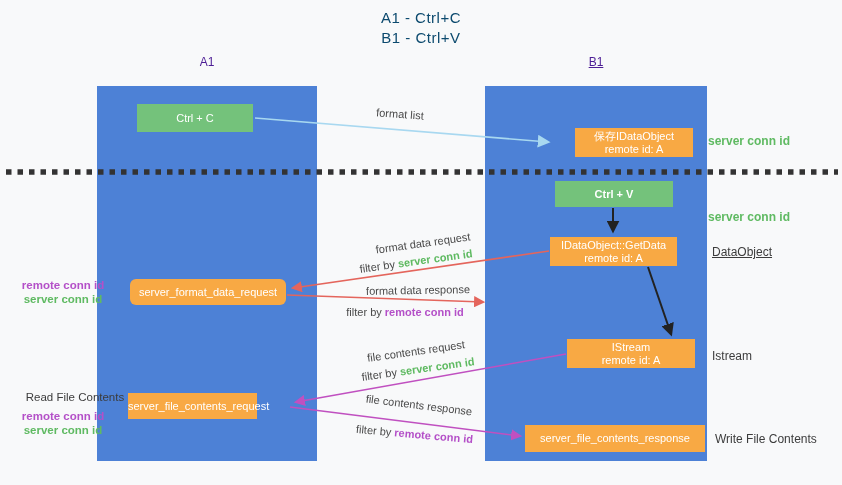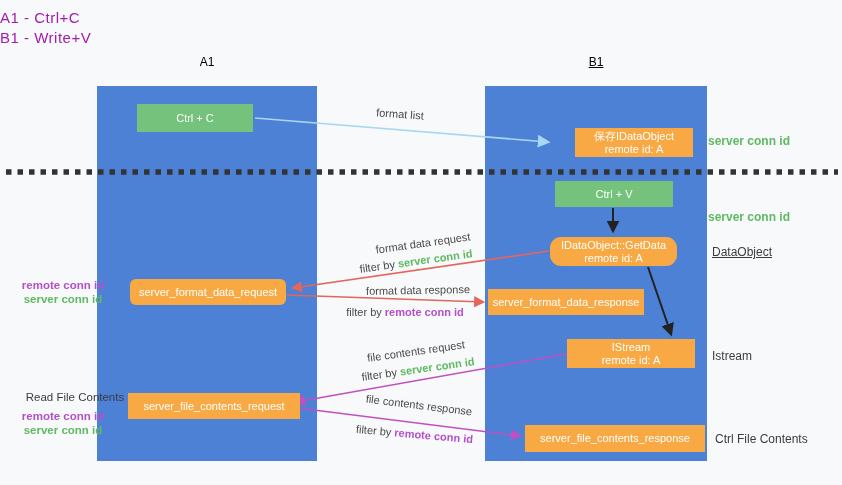--- a/index.html
+++ b/index.html
@@ -1,40 +1,40 @@
 <!DOCTYPE html>
 <html style="--background: #f8f9fa; --lane_blue: #4d81d6; --box_green: #74c27b; --box_orange: #f8a944; --text_green: #5fba62; --text_purple: #b450c8; --arrow_red: #e4655c; --arrow_magenta: #c050c0; --arrow_lightblue: #a8d8f0; --arrow_black: #222222;"><head>
 <meta charset="utf-8">
 <style>
   * { margin:0; padding:0; box-sizing:border-box; }
   html,body { background:#f8f9fa; }
   body { font-family:"Liberation Sans", sans-serif; }
   .canvas { position:relative; width:842px; height:485px; background:var(--background,#f8f9fa); overflow:hidden; }
   .abs { position:absolute; }
-  .title { left:0; right:0; top:8px; text-align:left; font-size:15px; color:#a21caf; line-height:20px; letter-spacing:.5px; }
+  .title { left:0; right:0; top:8px; text-align:center; font-size:15px; color:#0c4a6e; line-height:20px; letter-spacing:.5px; }
   .lane { background:var(--lane_blue,#4d81d6); }
-  .lane-header { text-align:center; font-size:12px; color:#000000; line-height:14px; }
+  .lane-header { text-align:center; font-size:12px; color:#4c1d95; line-height:14px; }
   .node { color:#fff; text-align:center; font-size:11px; line-height:13px; display:flex; flex-direction:column; justify-content:center; }
   .node.green { background:var(--box_green,#74c27b); }
   .node.orange { background:var(--box_orange,#f8a944); }
   .arrow-label { font-size:11px; color:#4a4a4a; text-align:center; white-space:nowrap; }
   .side-label { font-size:12px; color:#3c3c3c; white-space:nowrap; }
   .left-label-block { width:126px; text-align:center; font-size:11.5px; line-height:14px; white-space:nowrap; }
   .green-text { color:var(--text_green,#5fba62); font-weight:bold; }
   .purple-text { color:var(--text_purple,#b450c8); font-weight:bold; }
   svg.arrows { position:absolute; left:0; top:0; width:842px; height:485px; pointer-events:none; }
 </style>
 </head>
 <body>
 
 <div class="canvas">
 
   <div class="abs title">
     <div>A1 - Ctrl+C</div>
-    <div>B1 - Write+V</div>
+    <div>B1 - Ctrl+V</div>
   </div>
 
   <div class="abs lane-header" style="left:97px; top:55px; width:220px;">
     <div>A1</div>
   </div>
   <div class="abs lane-header" style="left:485px; top:55px; width:222px;text-decoration:underline;">
     <div>B1</div>
   </div>
 
   <div class="abs lane" style="left:97px; top:86px; width:220px; height:375px;"></div>
@@ -65,38 +65,35 @@
     <line x1="290" y1="407" x2="520" y2="436" stroke="#c050c0" stroke-width="1.6" marker-end="url(#m-magenta)"></line>
   </svg>
 
   <div class="abs node green" style="left:137px; top:104px; width:116px; height:28px;">
     <div>Ctrl + C</div>
   </div>
   <div class="abs node orange" style="left:555px; top:128px; width:118px; height:29px;margin-left:20px;">
     <div>保存IDataObject</div>
     <div>remote id: A</div>
   </div>
-  <div class="abs node green" style="left:555px; top:181px; width:118px; height:26px;">
+  <div class="abs node green" style="left:555px; top:181px; width:118px; height:26px;font-weight:bold;">
     <div>Ctrl + V</div>
   </div>
-  <div class="abs node orange" style="left:550px; top:237px; width:127px; height:29px;border-radius:11px;">
+  <div class="abs node orange" style="left:550px; top:237px; width:127px; height:29px;">
     <div>IDataObject::GetData</div>
     <div>remote id: A</div>
   </div>
   <div class="abs node orange" style="left:130px; top:279px; width:156px; height:26px;border-radius:6px;">
     <div>server_format_data_request</div>
   </div>
-  <div class="abs node orange" style="left:488px; top:289px; width:156px; height:26px;">
-    <div>server_format_data_response</div>
-  </div>
   <div class="abs node orange" style="left:567px; top:339px; width:128px; height:29px;">
     <div>IStream</div>
     <div>remote id: A</div>
   </div>
-  <div class="abs node orange" style="left:128px; top:393px; width:172px; height:26px;">
+  <div class="abs node orange" style="left:128px; top:393px; width:129px; height:26px;">
     <div>server_file_contents_request</div>
   </div>
   <div class="abs node orange" style="left:525px; top:425px; width:180px; height:27px;">
     <div>server_file_contents_response</div>
   </div>
 
   <div class="abs arrow-label" style="left:350px; top:108px; width:100px; transform:rotate(4deg);">
     <span>format list</span>
   </div>
   <div class="abs arrow-label" style="left:363px; top:237px; width:120px; transform:rotate(-8deg);">
@@ -121,21 +118,21 @@
     <span>file contents response</span>
   </div>
   <div class="abs arrow-label" style="left:352px; top:428px; width:125px; transform:rotate(5deg);">
     <span>filter by</span> <span class="purple-text">remote conn id</span>
   </div>
 
   <div class="abs side-label green-text" style="left:708px; top:134px;">server conn id</div>
   <div class="abs side-label green-text" style="left:708px; top:210px;">server conn id</div>
   <div class="abs side-label" style="left:712px; top:245px;text-decoration:underline;">DataObject</div>
   <div class="abs side-label" style="left:712px; top:349px;">Istream</div>
-  <div class="abs side-label" style="left:715px; top:432px;">Ctrl File Contents</div>
+  <div class="abs side-label" style="left:715px; top:432px;">Write File Contents</div>
 
   <div class="abs left-label-block" style="left:0px; top:278px;">
     <div class="purple-text">remote conn id</div>
     <div class="green-text">server conn id</div>
   </div>
   <div class="abs left-label-block" style="left:0px; top:390px; color:#3c3c3c;padding-left:24px;">Read File Contents</div>
   <div class="abs left-label-block" style="left:0px; top:409px;">
     <div class="purple-text">remote conn id</div>
     <div class="green-text">server conn id</div>
   </div>

